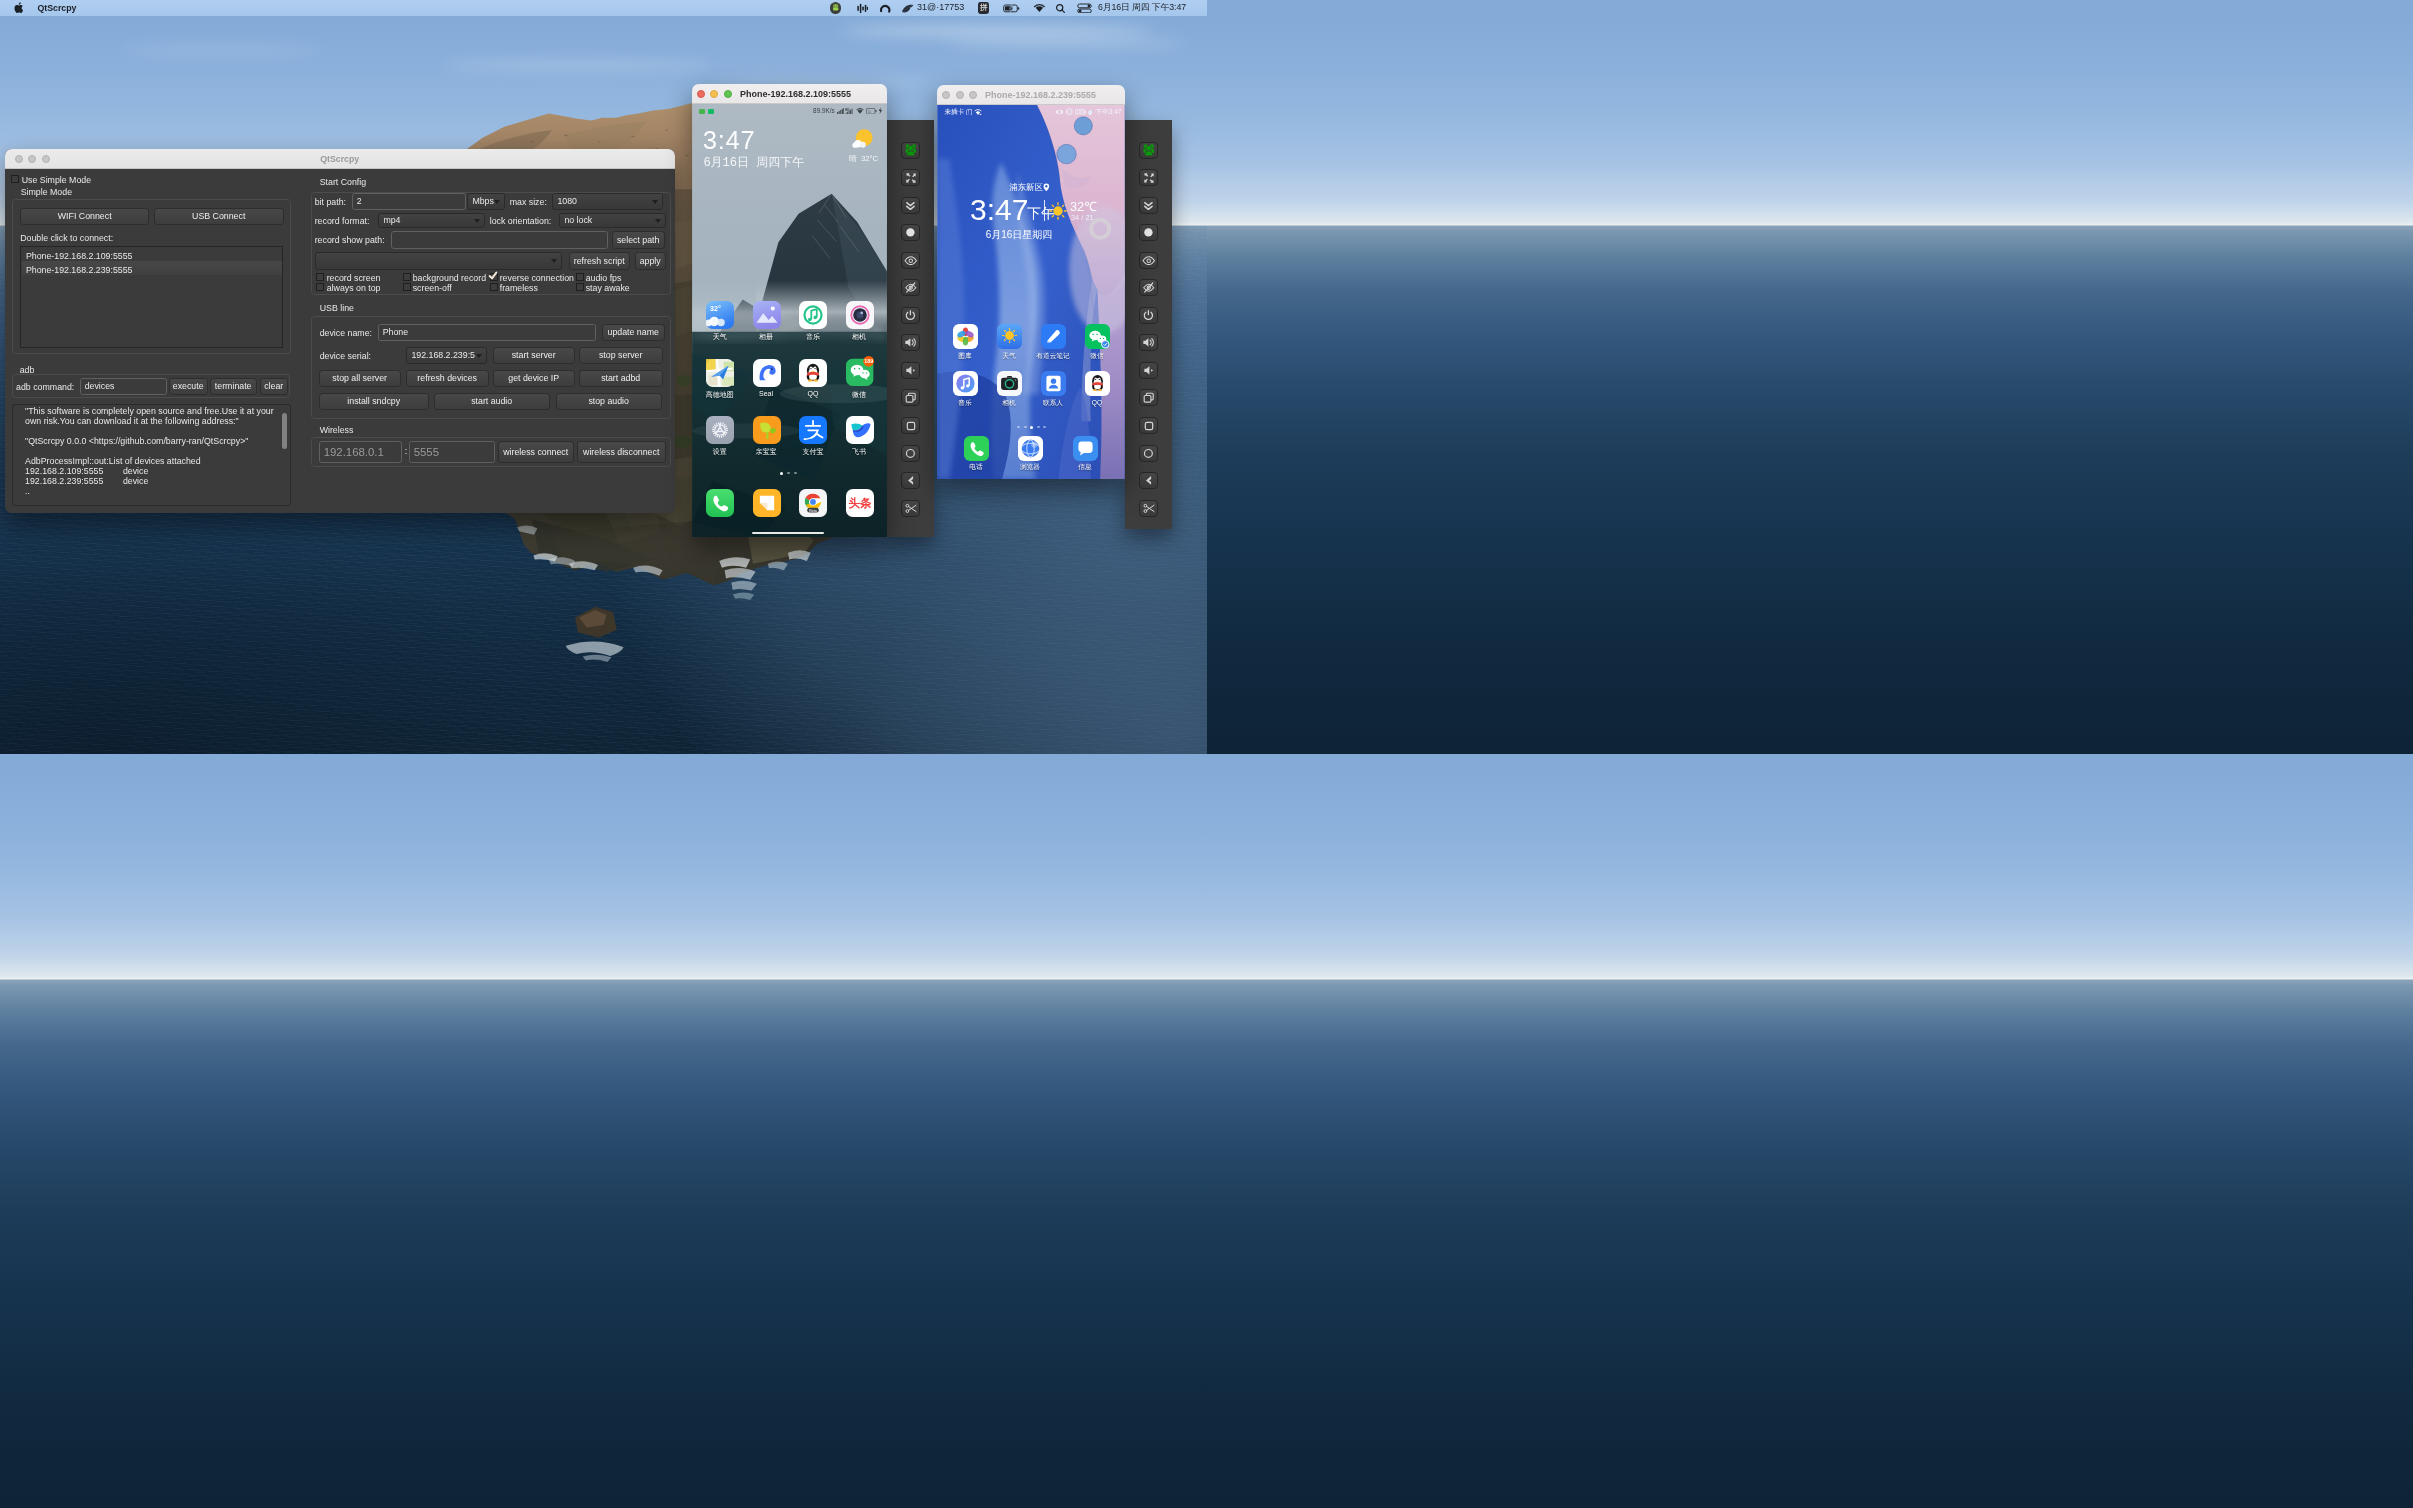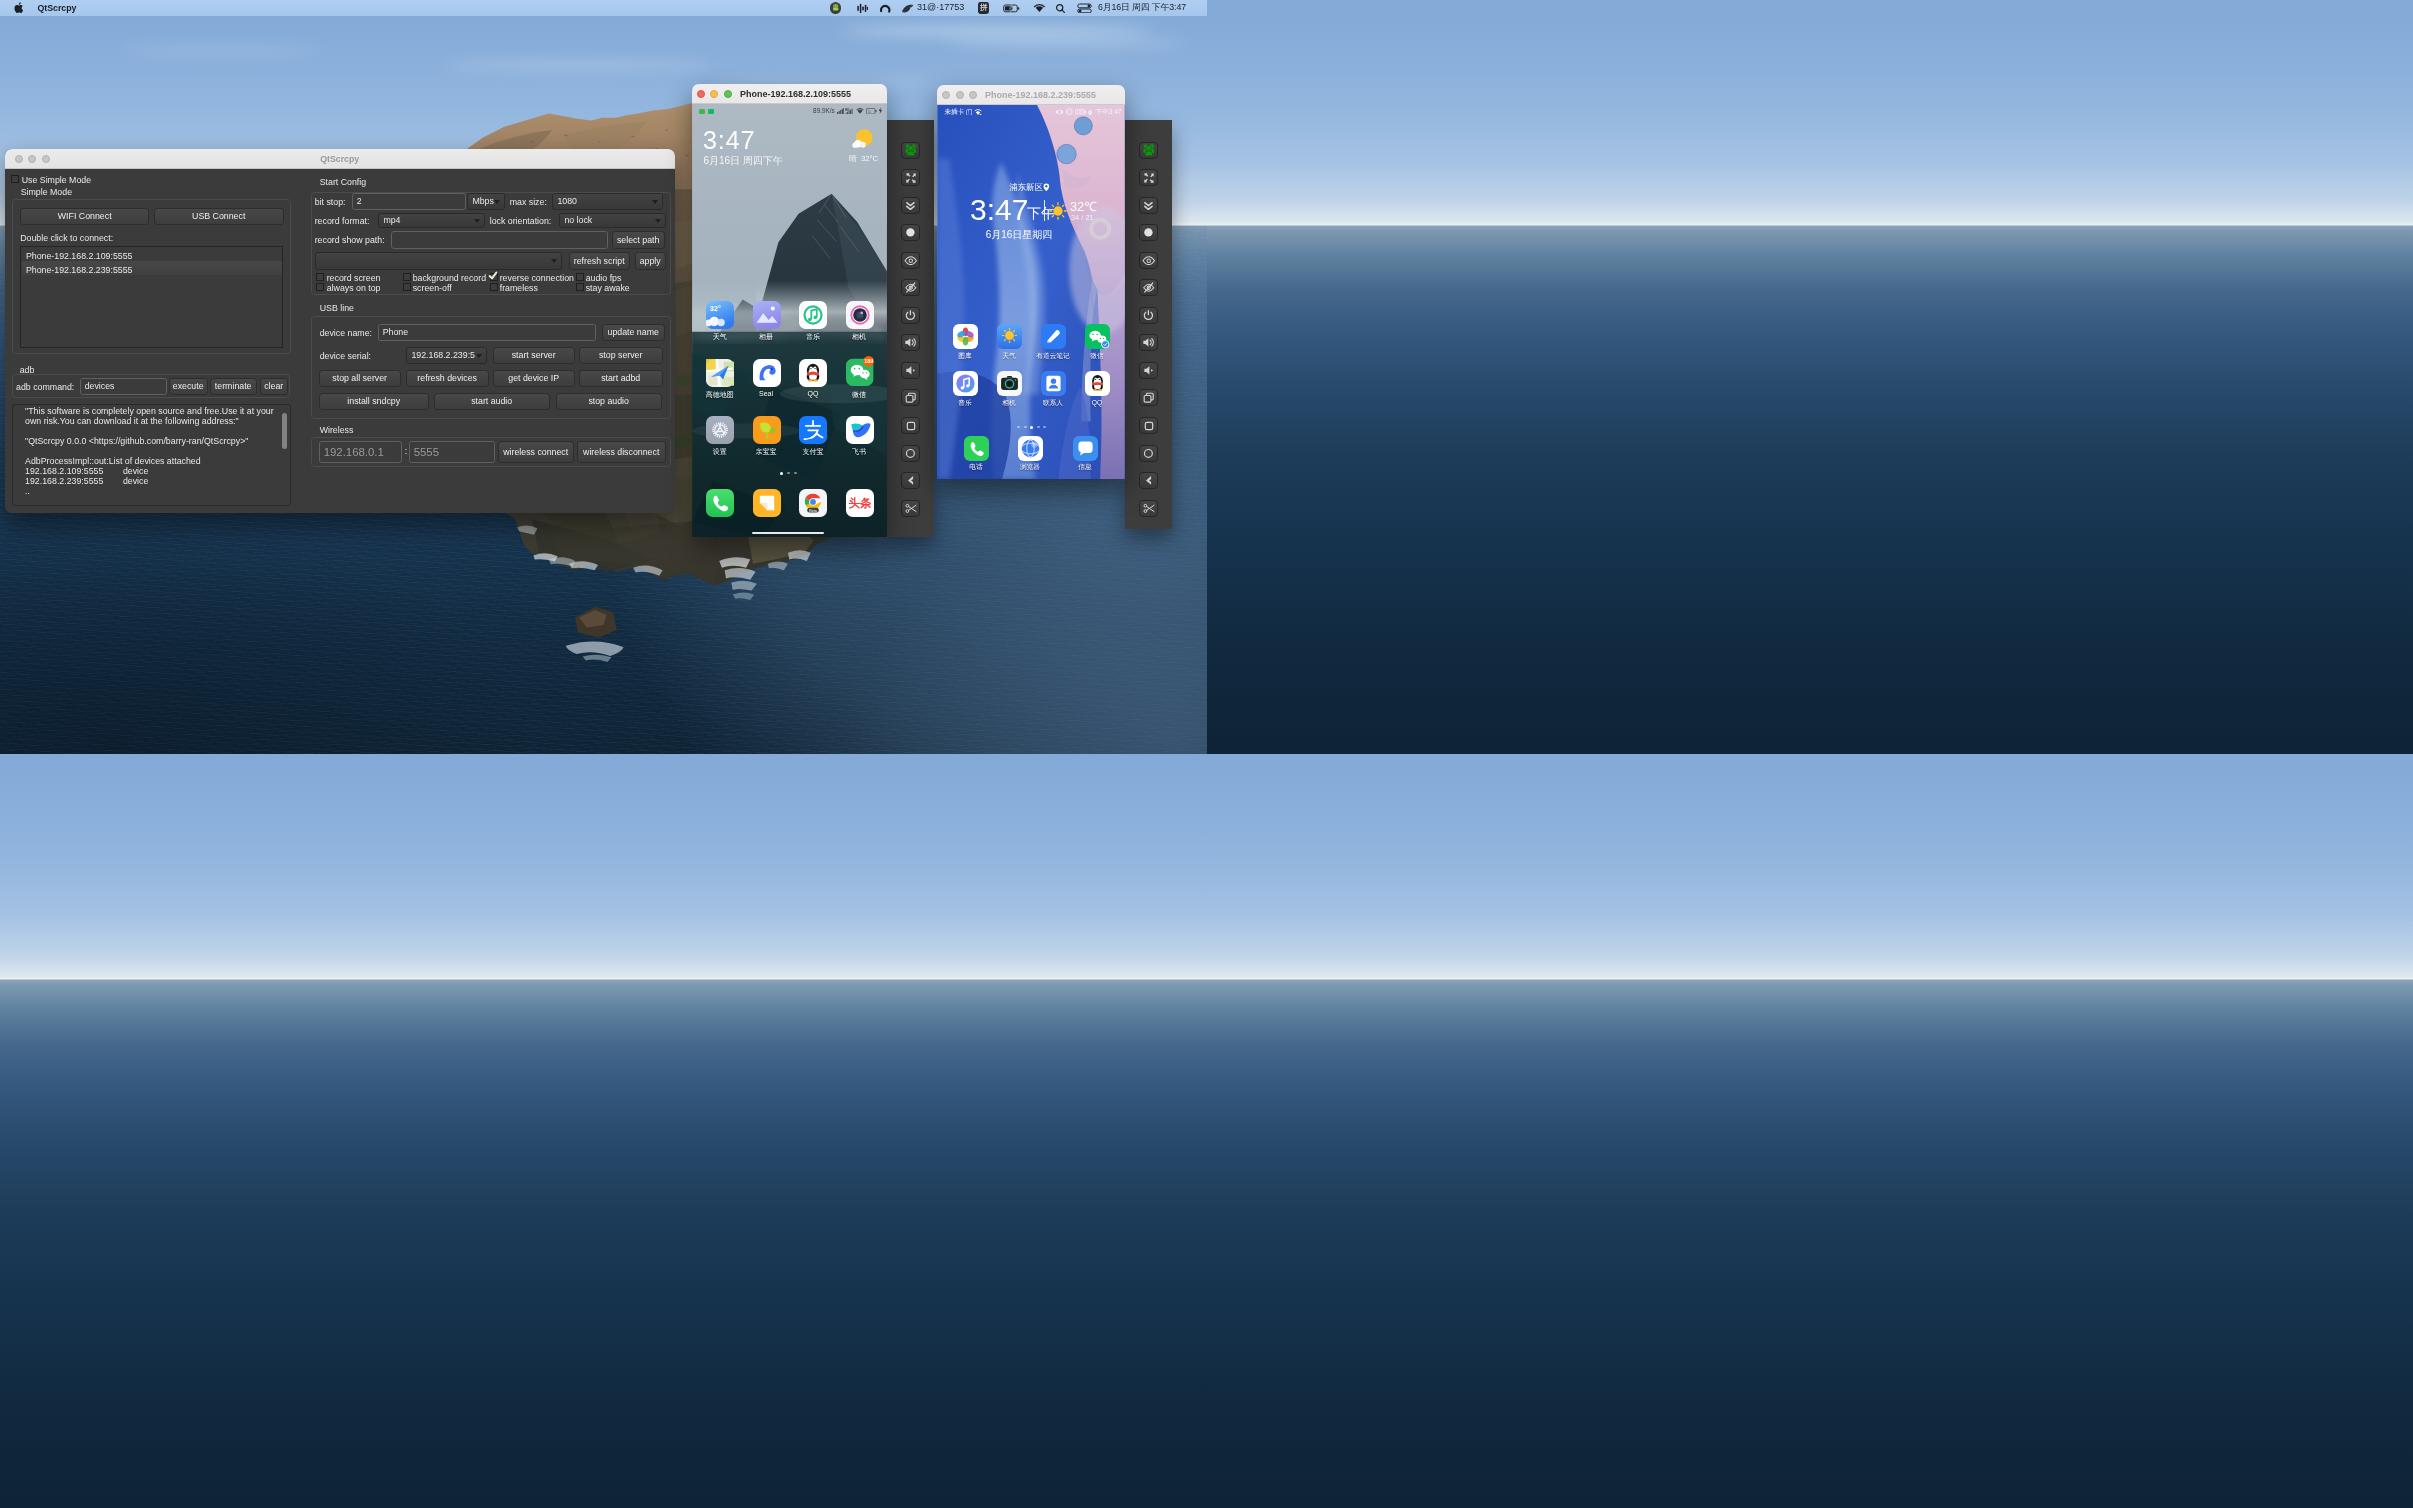--- a/index.html
+++ b/index.html
@@ -270,21 +270,21 @@
         AdbProcessImpl::out:List of devices attached<br>
         192.168.2.109:5555&nbsp;&nbsp;&nbsp;&nbsp;&nbsp;&nbsp;&nbsp;&nbsp;device<br>
         192.168.2.239:5555&nbsp;&nbsp;&nbsp;&nbsp;&nbsp;&nbsp;&nbsp;&nbsp;device<br>
         ..
       </div>
       <div style="position:absolute; right:3px; top:8px; width:5.4px; height:36px; border-radius:2.7px; background:#828282;"></div>
     </div>
 
     <div class="qlabel" style="left:315px; top:8.8px;">Start Config</div>
     <div class="qgroup" style="left:306px; top:23px; width:360px; height:103px;"></div>
-    <div class="qlabel" style="left:310px; top:28px;">bit stop:</div>
+    <div class="qlabel" style="left:310px; top:28px;">bit path:</div>
     <div class="qinput" style="left:347px; top:24px; width:114px; height:17px;">2</div>
     <div class="qcombo" style="left:462px; top:24px; width:38px; height:17px;">Mbps<span class="arr"></span></div>
     <div class="qlabel" style="left:505px; top:28px;">max size:</div>
     <div class="qcombo" style="left:547px; top:24px; width:111px; height:17px;">1080<span class="arr"></span></div>
     <div class="qlabel" style="left:310px; top:47px;">record format:</div>
     <div class="qcombo" style="left:373px; top:44px; width:107px; height:15px;">mp4<span class="arr"></span></div>
     <div class="qlabel" style="left:485px; top:47px;">lock orientation:</div>
     <div class="qcombo" style="left:554px; top:44px; width:107px; height:15px;">no lock<span class="arr"></span></div>
     <div class="qlabel" style="left:310px; top:66px;">record show path:</div>
     <div class="qinput" style="left:386px; top:62px; width:217px; height:18px;"></div>
@@ -429,21 +429,21 @@
           <rect x="0.5" y="0.5" width="13" height="8.5" rx="2.4" fill="none" stroke="#3d4449" stroke-width="1"></rect>
           <rect x="14" y="3" width="1.6" height="3.5" rx="0.8" fill="#3d4449"></rect>
           <text x="3.4" y="7.2" font-size="6.5" fill="#3d4449">5</text>
         </svg>
       <svg width="4.7" height="7.4" viewBox="0 0 7 11" style="margin-left:0.7px;">
           <path d="M4.2 0.5 L1 6 L3.2 6 L2.4 10.5 L6.2 4.6 L3.8 4.6 Z" fill="#3d4449"></path>
         </svg>
     </div>
 
     <div style="position:absolute;left:10.8px;top:22px;color:#fcfdfe;font-size:25.6px;font-weight:250;letter-spacing:0.7px;">3:47</div>
-    <div style="position:absolute;left:11.4px;top:50px;color:#f4f6f8;font-size:10px;">6月16日 周四下午</div>
+    <div style="position:absolute;left:11.4px;top:50px;color:#f4f6f8;font-size:12px;font-family:Liberation Mono, monospace;">6月16日 周四下午</div>
     <svg style="position:absolute;left:160px;top:25.6px;" width="23" height="21.5" viewBox="0 0 34 32">
       <circle cx="18" cy="13" r="12.5" fill="#fac32e"></circle>
       <circle cx="9" cy="22" r="5.5" fill="#ffffff"></circle>
         <circle cx="16" cy="23.5" r="4.5" fill="#f2f4f6"></circle>
         <circle cx="4.5" cy="24" r="4" fill="#ffffff"></circle>
     </svg>
     <div style="position:absolute;left:157px;top:50px;color:#f4f6f8;font-size:7.7px;">晴&nbsp;&nbsp;32°C</div>
 
     <div id="mgrid">
         <div style="position: absolute; left: 14px; top: 197px; width: 28px; height: 28px;"><svg width="28" height="28" viewBox="0 0 41 41">

